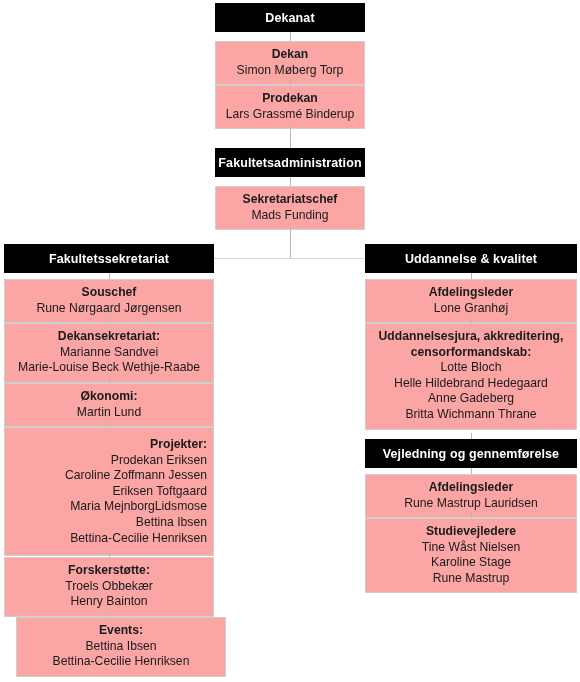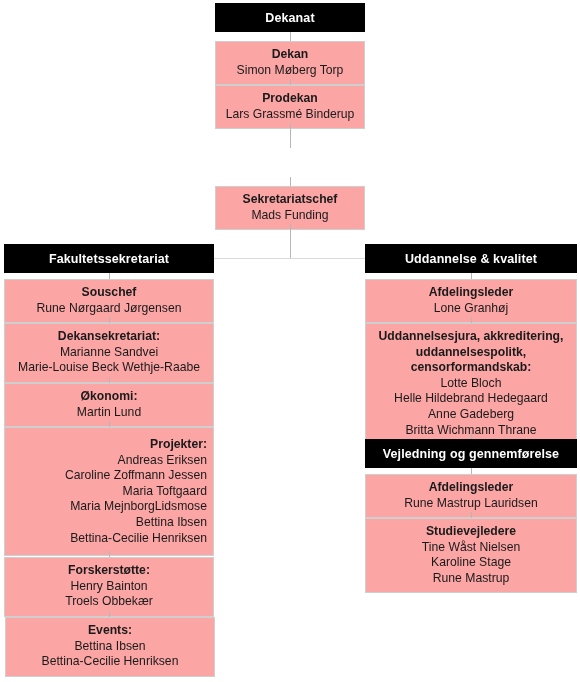--- a/index.html
+++ b/index.html
@@ -89,20 +89,23 @@
 
   <div class="vline" style="left:290px; top:79px; height:7px;"></div>
 
   <div class="node box" style="left:215px; top:85px; width:150px;">
     <span class="title">Prodekan</span>
     <span class="name">Lars Grassmé Binderup</span>
   </div>
 
   <div class="vline" style="left:290px; top:123px; height:25px;"></div>
 
+  <div class="node header" style="left:215px; top:148px; width:150px; height:29px;">
+    <span>Fakultetsadministration</span>
+  </div>
 
   <div class="vline" style="left:290px; top:177px; height:9px;"></div>
 
   <div class="node box" style="left:215px; top:186px; width:150px;">
     <span class="title">Sekretariatschef</span>
     <span class="name">Mads Funding</span>
   </div>
 
   <div class="vline dark" style="left:290px; top:224px; height:35px;"></div>
   <div class="hline" style="left:105px; top:258px; width:365px;"></div>
@@ -130,60 +133,59 @@
 
   <div class="node box" style="left:4px; top:383px; width:210px;">
     <span class="title">Økonomi:</span>
     <span class="name">Martin Lund</span>
   </div>
 
   <div class="vline" style="left:109px; top:421px; height:6px;"></div>
 
   <div class="node box" style="left:4px; top:427px; width:210px; padding-top:9px; padding-bottom:9px;text-align:right;">
     <span class="title">Projekter:</span>
-    <span class="name">Andreas Eriksen</span>
+    <span class="name">Prodekan Eriksen</span>
     <span class="name">Caroline Zoffmann Jessen</span>
-    <span class="name">Maria Toftgaard</span>
+    <span class="name">Eriksen Toftgaard</span>
     <span class="name">Maria MejnborgLidsmose</span>
     <span class="name">Bettina Ibsen</span>
     <span class="name">Bettina-Cecilie Henriksen</span>
   </div>
 
   <div class="vline" style="left:109px; top:551px; height:6px;"></div>
 
   <div class="node box" style="left:4px; top:557px; width:210px;">
     <span class="title">Forskerstøtte:</span>
+    <span class="name">Troels Obbekær</span>
     <span class="name">Henry Bainton</span>
-    <span class="name">Troels Obbekær</span>
   </div>
 
   <div class="vline" style="left:109px; top:611px; height:6px;"></div>
 
-  <div class="node box" style="left:5px; top:617px; width:210px;">
+  <div class="node box" style="left:16px; top:617px; width:210px;">
     <span class="title">Events:</span>
     <span class="name">Bettina Ibsen</span>
     <span class="name">Bettina-Cecilie Henriksen</span>
   </div>
 
   <div class="node header" style="left:365px; top:244px; width:212px; height:29px;text-align:right;">
     <span>Uddannelse &amp; kvalitet</span>
   </div>
 
   <div class="vline" style="left:471px; top:273px; height:6px;"></div>
 
   <div class="node box" style="left:365px; top:279px; width:212px;">
     <span class="title">Afdelingsleder</span>
     <span class="name">Lone Granhøj</span>
   </div>
 
   <div class="vline" style="left:471px; top:317px; height:6px;"></div>
 
   <div class="node box" style="left:365px; top:323px; width:212px;">
     <span class="title">Uddannelsesjura, akkreditering,</span>
-    <span class="title">uddannelsespolitk,</span>
     <span class="title">censorformandskab:</span>
     <span class="name">Lotte Bloch</span>
     <span class="name">Helle Hildebrand Hedegaard</span>
     <span class="name">Anne Gadeberg</span>
     <span class="name">Britta Wichmann Thrane</span>
   </div>
 
   <div class="vline" style="left:471px; top:433px; height:6px;"></div>
 
   <div class="node header" style="left:365px; top:439px; width:212px; height:29px;">

